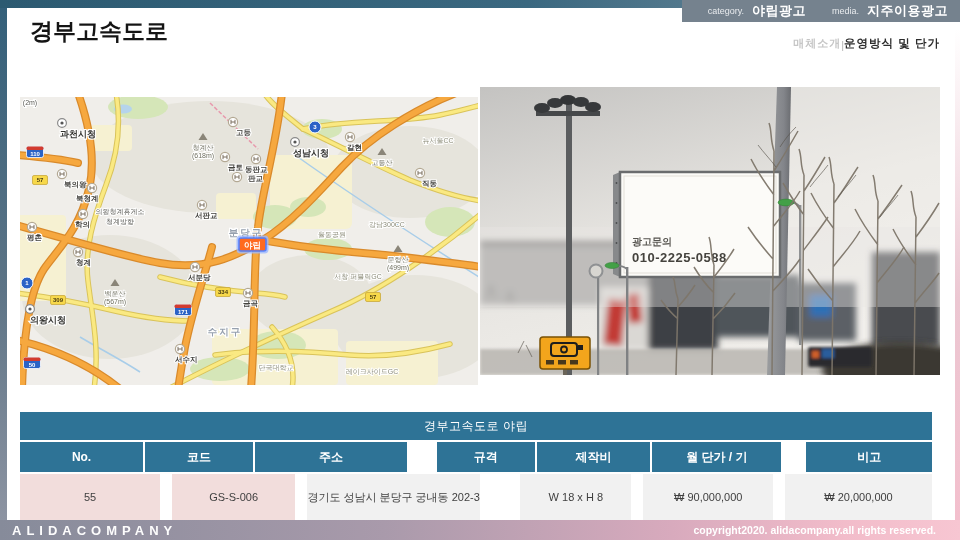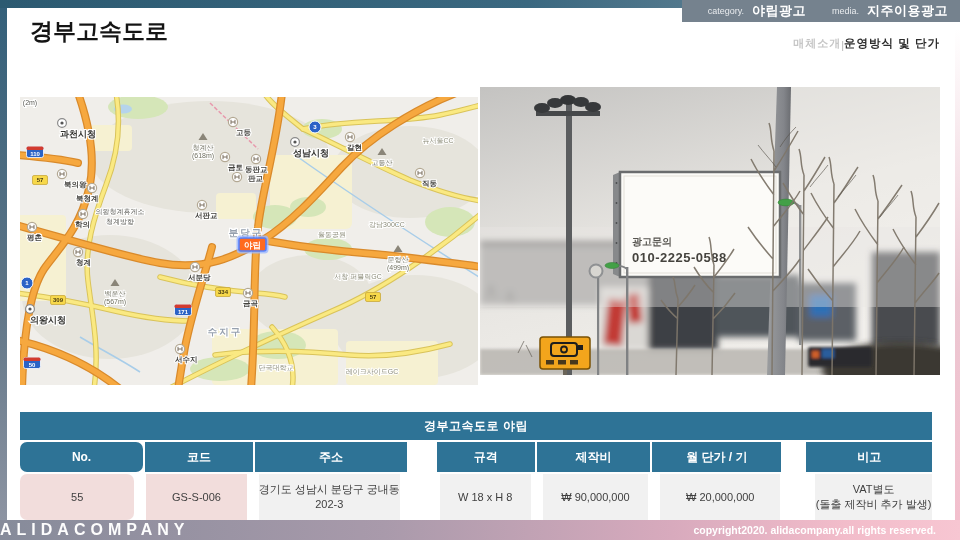--- a/index.html
+++ b/index.html
@@ -34,41 +34,41 @@
   .t-mtn{font-size:7px;fill:#6f6f5f;paint-order:stroke;stroke:#ffffff;stroke-width:2px;}
   .t-poi{font-size:7px;fill:#8b8b78;paint-order:stroke;stroke:#ffffff;stroke-width:2px;}
   .t-dist{font-size:9.5px;font-weight:bold;fill:#96a0ae;letter-spacing:2px;paint-order:stroke;stroke:#ffffff;stroke-width:2.4px;}
   .t-sw{font-size:6px;font-weight:bold;fill:#ffffff;}
   .t-sl{font-size:6px;font-weight:bold;fill:#4a3e12;}
   .t-marker{font-size:8.5px;font-weight:bold;fill:#ffffff;}
   .bb-t1{font-size:10px;font-weight:bold;fill:#56544f;}
   .bb-t2{font-size:13px;font-weight:bold;fill:#45433e;letter-spacing:.5px;}
   
   .tbl{position:absolute;left:20px;top:412px;width:912px;}
-  .tbl-title{height:28px;line-height:28px;background:#2e7396;color:#ffffff;font-size:12px;font-weight:bold;
+  .tbl-title{height:28px;line-height:28px;background:#2e7396;color:#ffffff;font-size:12px;font-weight:normal;
              text-align:center;letter-spacing:.5px;}
   .thead{display:flex;gap:2px;margin-top:2px;}
   .thead>div{background:#2e7396;color:#ffffff;font-size:12px;font-weight:bold;height:30px;
              display:flex;align-items:center;justify-content:center;}
   .trow{display:flex;gap:12px;margin-top:2px;}
   .trow>div{background:#f1f1f1;color:#3f3f3f;font-size:11px;height:46px;line-height:1.35;
             display:flex;align-items:center;justify-content:center;text-align:center;white-space:pre-line;}
   .trow>div.pink{background:#f2dddc;}
-  .thead>div:nth-child(1),.trow>div:nth-child(1){flex:145 0 0;border-radius:7px;}
+  .thead>div:nth-child(1),.trow>div:nth-child(1){flex:145 0 0;}
   .thead>div:nth-child(2),.trow>div:nth-child(2){flex:127 0 0;}
   .thead>div:nth-child(3),.trow>div:nth-child(3){flex:179 0 0;}
   .thead>div:nth-child(4),.trow>div:nth-child(4){flex:115 0 0;margin-left:28px;}
   .thead>div:nth-child(5),.trow>div:nth-child(5){flex:134 0 0;}
   .thead>div:nth-child(6),.trow>div:nth-child(6){flex:152 0 0;}
   .thead>div:nth-child(7),.trow>div:nth-child(7){flex:148 0 0;margin-left:23px;}
   
   .footer{position:absolute;left:0;bottom:0;width:960px;height:20px;
           background:linear-gradient(90deg,#868b9a 0%,#a99aab 40%,#d8aabd 70%,#f2bcca 88%,#f7c6d2 100%);
           display:flex;align-items:center;justify-content:space-between;}
-  .brand{font-size:16px;font-weight:bold;color:#fdfdfd;letter-spacing:5px;}
+  .brand{margin-left:12px;font-size:13px;font-weight:bold;color:#fdfdfd;letter-spacing:5px;}
   .copy{margin-right:24px;font-size:10.5px;font-weight:bold;color:#ffffff;}
 </style>
 </head>
 <body>
 
 <div class="slide">
 
   <div class="topbar"></div>
   <div class="leftbar"></div>
   <div class="rightbar"></div>
@@ -402,22 +402,20 @@
         <div>월 단가 / 기</div>
         <div>비고</div>
       </div>
     <div class="trow" id="trow">
         <div class="pink">55</div>
         <div class="pink">GS-S-006</div>
         <div>경기도 성남시 분당구 궁내동 202-3</div>
         <div>W 18 x H 8</div>
         <div>₩ 90,000,000</div>
         <div>₩ 20,000,000</div>
-        <div>VAT별도
-(돌출 제작비 추가 발생)</div>
       </div>
   </div>
 
   <div class="footer">
     <span class="brand">ALIDACOMPANY</span>
     <span class="copy">copyright2020. alidacompany.all rights reserved.</span>
   </div>
 
 </div>
 

